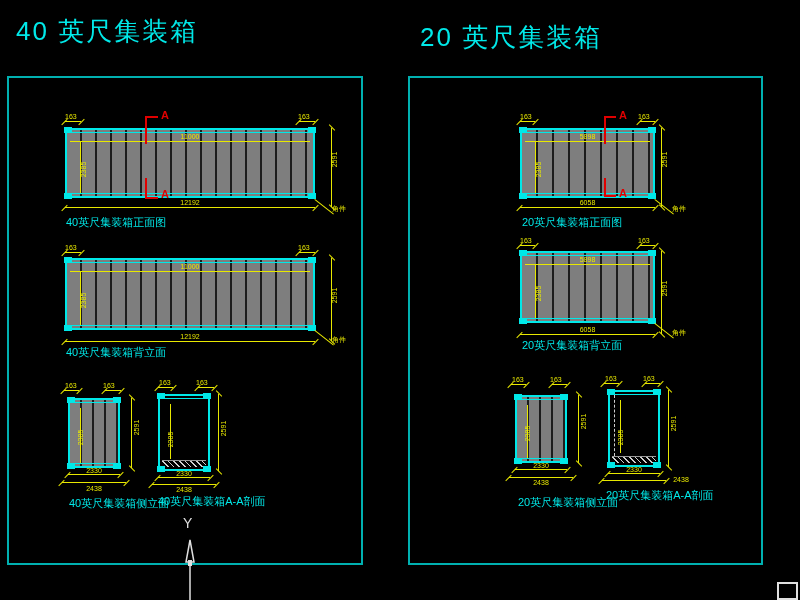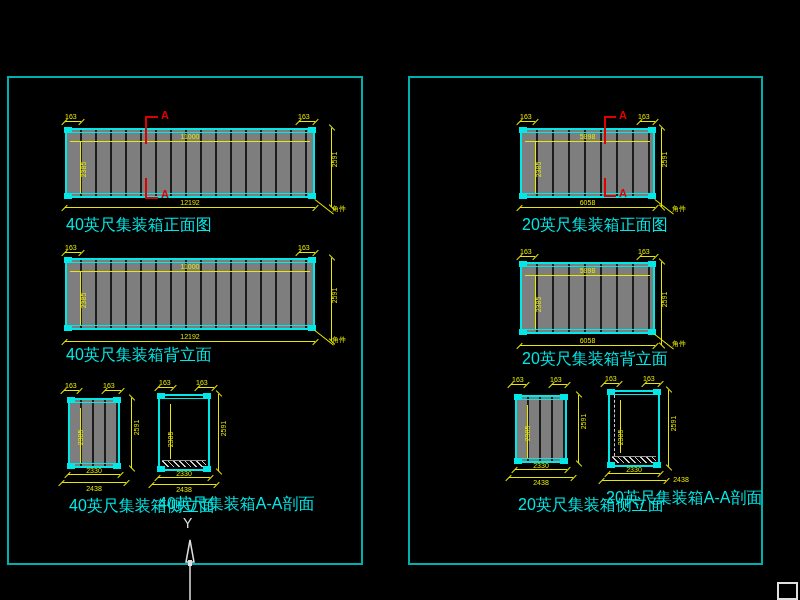--- a/index.html
+++ b/index.html
@@ -28,34 +28,36 @@
     background:var(--yellow,#e8e800);transform:rotate(45deg);}
   .vdim::before{top:-1px}.vdim::after{bottom:-1px}
   .hline{position:absolute;height:0;border-top:1px solid var(--yellow,#e8e800);}
   .vline{position:absolute;width:0;border-left:1px solid var(--yellow,#e8e800);}
   .dim{position:absolute;color:var(--yellow,#e8e800);font-size:7px;line-height:1;white-space:nowrap;}
   .dimc{text-align:center;}
   .vtext{transform:rotate(-90deg);transform-origin:center;width:30px;text-align:center;}
   .redv{position:absolute;width:0;border-left:2px solid var(--red,#e00000);}
   .redh{position:absolute;height:0;border-top:2px solid var(--red,#e00000);}
   .sec{position:absolute;color:var(--red,#e00000);font-size:11px;font-weight:bold;line-height:1;}
-  .lbl{position:absolute;color:var(--cyan,#00e8e8);font-size:16px;line-height:1.1;white-space:nowrap;}
+  .lbl{position:absolute;color:var(--cyan,#00e8e8);font-size:11px;line-height:1.1;white-space:nowrap;}
   .leader{position:absolute;width:24px;height:0;border-top:1px solid var(--yellow,#e8e800);
     transform:rotate(38deg);transform-origin:0 0;}
   .hatch{position:absolute;left:2px;right:2px;bottom:2px;height:6px;border-top:1px solid #999;
     background:repeating-linear-gradient(45deg,#cfcfcf 0 1px,transparent 1px 4px);}
   .dashv{position:absolute;width:0;border-left:1px dashed #cfcfcf;}
   .sq{position:absolute;border:2px solid var(--white,#e0e0e0);background:#000;box-sizing:border-box;}
   .ylab{position:absolute;color:var(--white,#e0e0e0);font-size:14px;line-height:1;}
 </style>
 </head>
 <body>
 
 <div class="canvas">
 
+  <div class="title" style="left:16px;top:14px">40 英尺集装箱</div>
+  <div class="title" style="left:420px;top:20px">20 英尺集装箱</div>
 
   <div class="panel" style="left:7px;top:76px;width:356px;height:489px"></div>
   <div class="panel" style="left:408px;top:76px;width:355px;height:489px"></div>
 
   <div class="group" style="left:30px;top:108px;width:340px;height:128px">
     <div class="dim" style="left:35px;top:5px">163</div>
     <div class="dimline" style="left:35px;top:13px;width:16px"></div>
     <div class="dim" style="left:268px;top:5px">163</div>
     <div class="dimline" style="left:269px;top:13px;width:16px"></div>
     <div class="frame fill40" style="left:35px;top:20px;width:250px;height:70px">
@@ -184,21 +186,21 @@
     <div class="sec" style="left:139px;top:80px">A</div>
     <div class="vdim" style="left:181px;top:20px;height:79px"></div>
     <div class="dim vtext" style="left:169px;top:48px">2591</div>
     <div class="dimline" style="left:40px;top:99px;width:135px"></div>
     <div class="dim dimc" style="left:40px;top:91px;width:135px">6058</div>
     <div class="leader" style="left:175px;top:91px"></div>
     <div class="dim" style="left:192px;top:97px">角件</div>
     <div class="lbl" style="left:42px;top:108px">20英尺集装箱正面图</div>
   </div>
 
-  <div class="group" style="left:480px;top:248px;width:230px;height:120px">
+  <div class="group" style="left:480px;top:237px;width:230px;height:120px">
     <div class="dim" style="left:40px;top:0">163</div>
     <div class="dimline" style="left:40px;top:8px;width:15px"></div>
     <div class="dim" style="left:158px;top:0">163</div>
     <div class="dimline" style="left:160px;top:8px;width:15px"></div>
     <div class="frame fill20" style="left:40px;top:14px;width:135px;height:72px">
       <div class="rail" style="top:2px"></div>
       <div class="rail" style="bottom:2px"></div>
       <div class="hline" style="left:3px;right:3px;top:11px"></div>
       <div class="dim dimc" style="left:0;right:0;top:3px">5898</div>
       <div class="vline" style="left:13px;top:11px;bottom:3px"></div>

